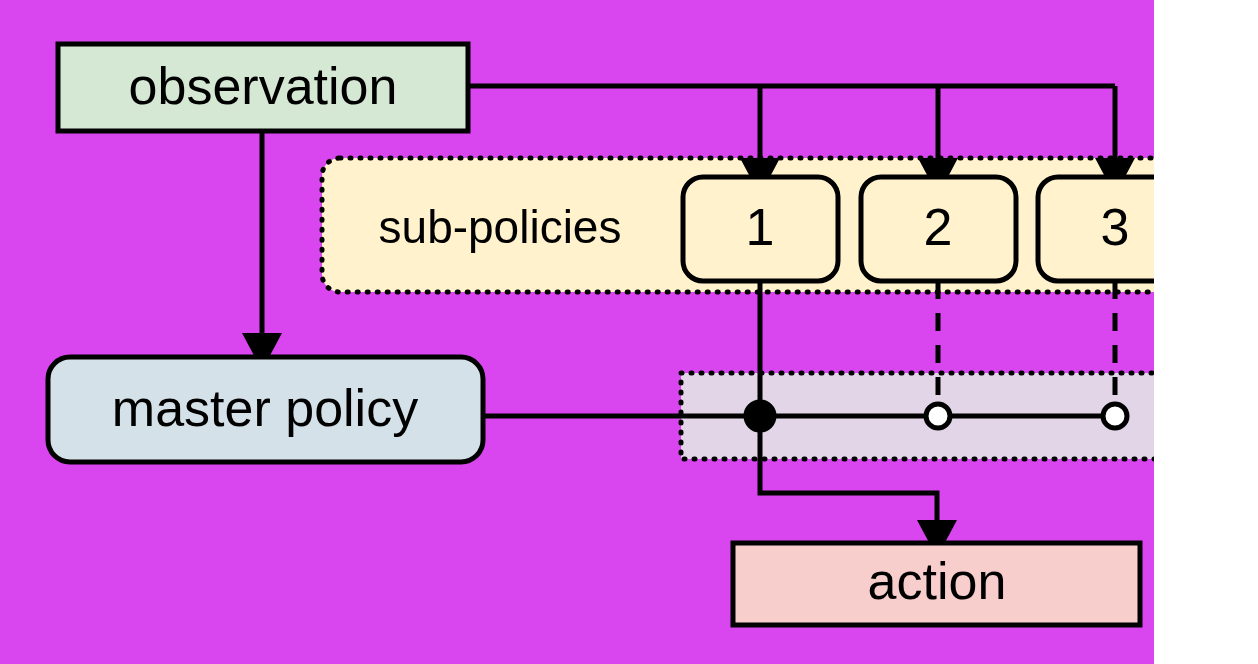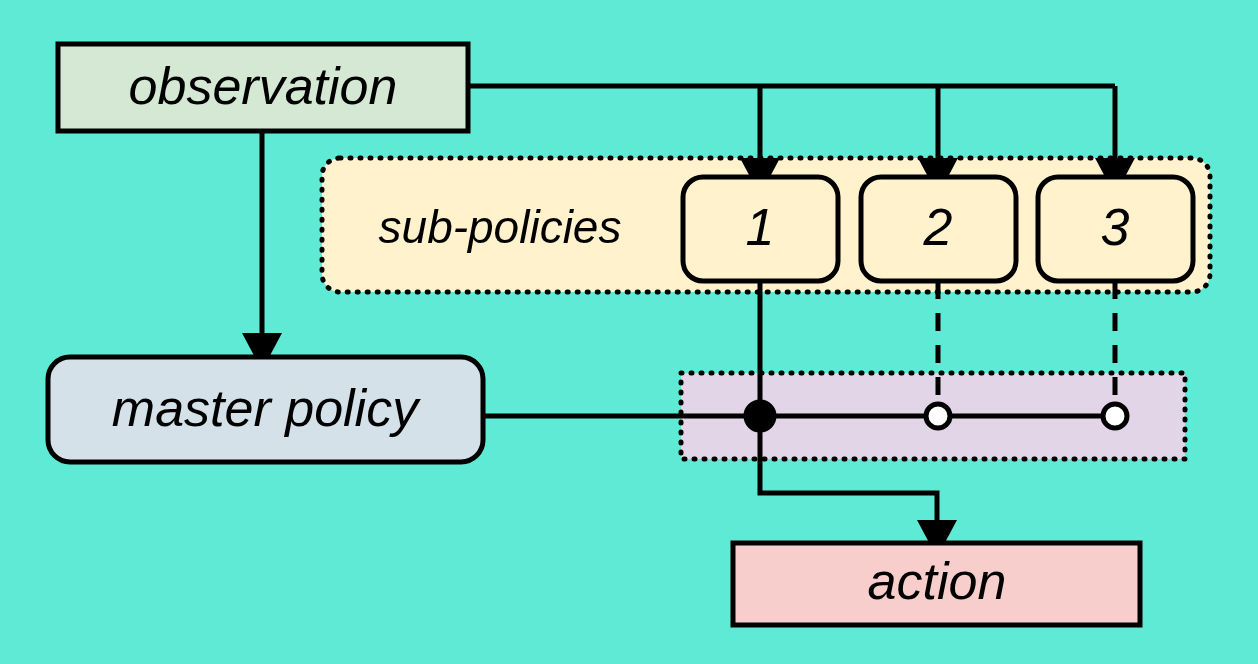--- a/index.html
+++ b/index.html
@@ -5,25 +5,24 @@
   html, body {
     margin: 0;
     padding: 0;
     background: #ffffff;
   }
   body {
     font-family: "Liberation Sans", sans-serif;
   }
   #canvas {
     position: relative;
-    width: 1258px;
+    width: 1154px;
     height: 664px;
-    background: #5eead4;
+    background: #d946ef;
     overflow: hidden;
-    font-style: italic;
   }
   svg.diagram {
     position: absolute;
     top: 0;
     left: 0;
     width: 1258px;
     height: 664px;
   }
   .node-label {
     font-family: "Liberation Sans", sans-serif;

